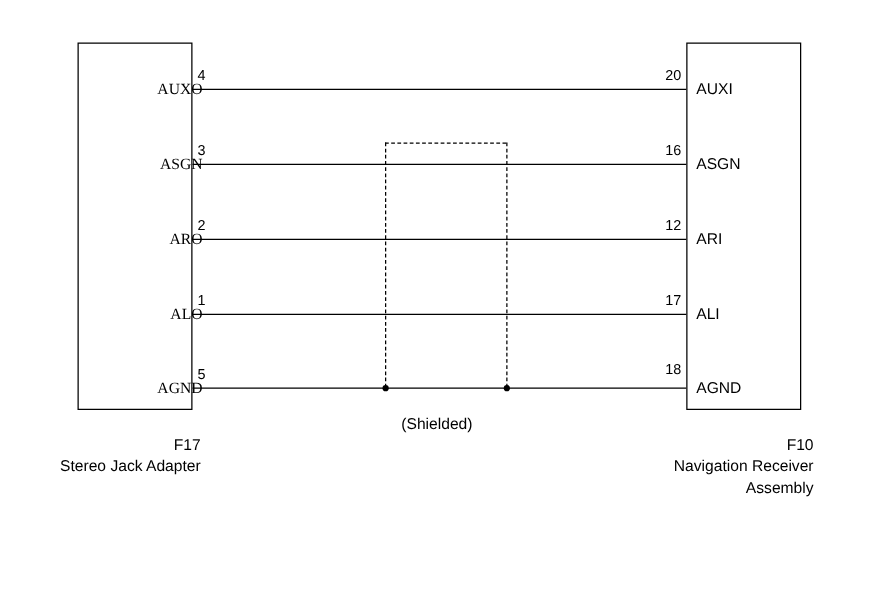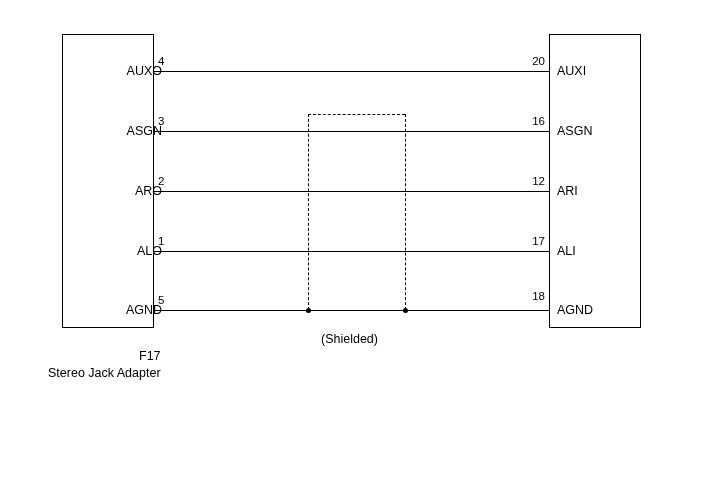--- a/index.html
+++ b/index.html
@@ -52,20 +52,21 @@
     font-size: 12.5px;
     line-height: 14px;
     white-space: nowrap;
   }
   .pin-label.left-name {
     right: 0;
     width: 108px;
     text-align: right;
     padding-right: 8px;
     box-sizing: border-box;
+    font-family: Liberation Serif, serif;
   }
   .pin-label.right-name {
     text-align: center;
     padding-left: 8px;
     box-sizing: border-box;
   }
   .pin-num {
     position: absolute;
     font-size: 11.5px;
     line-height: 13px;
@@ -156,14 +157,19 @@
   <div id="shield-top" style="left:308px; top:114px; width:97px"></div>
   <div class="shield-dot" style="left:306px; top:308px"></div>
   <div class="shield-dot" style="left:403px; top:308px"></div>
   <div id="shield-caption" style="left:321px; top:316px">(Shielded)</div>
 
   <div id="left-caption" class="caption-block">
     <span class="caption-line">F17</span>
     <span class="caption-line">Stereo Jack Adapter</span>
   </div>
 
+  <div id="right-caption" class="caption-block">
+    <span class="caption-line">F10</span>
+    <span class="caption-line">Navigation Receiver</span>
+    <span class="caption-line">Assembly</span>
+  </div>
 
 </div>
 
 </body></html>

